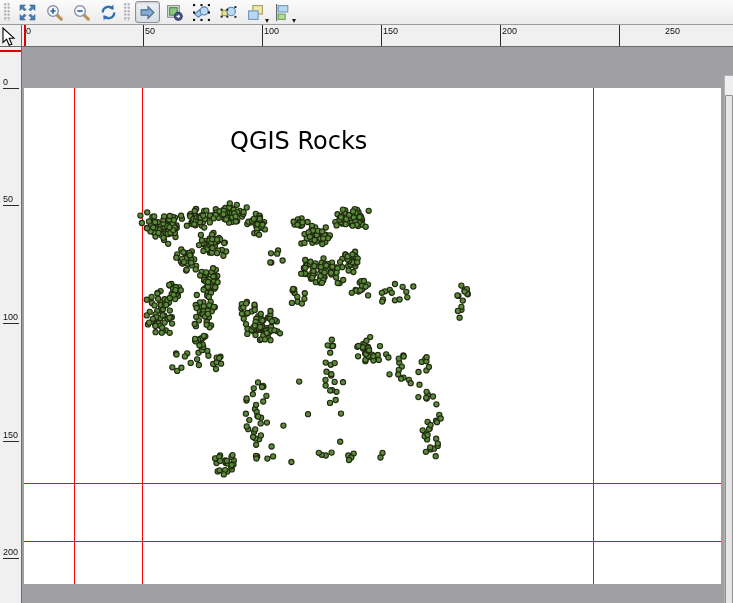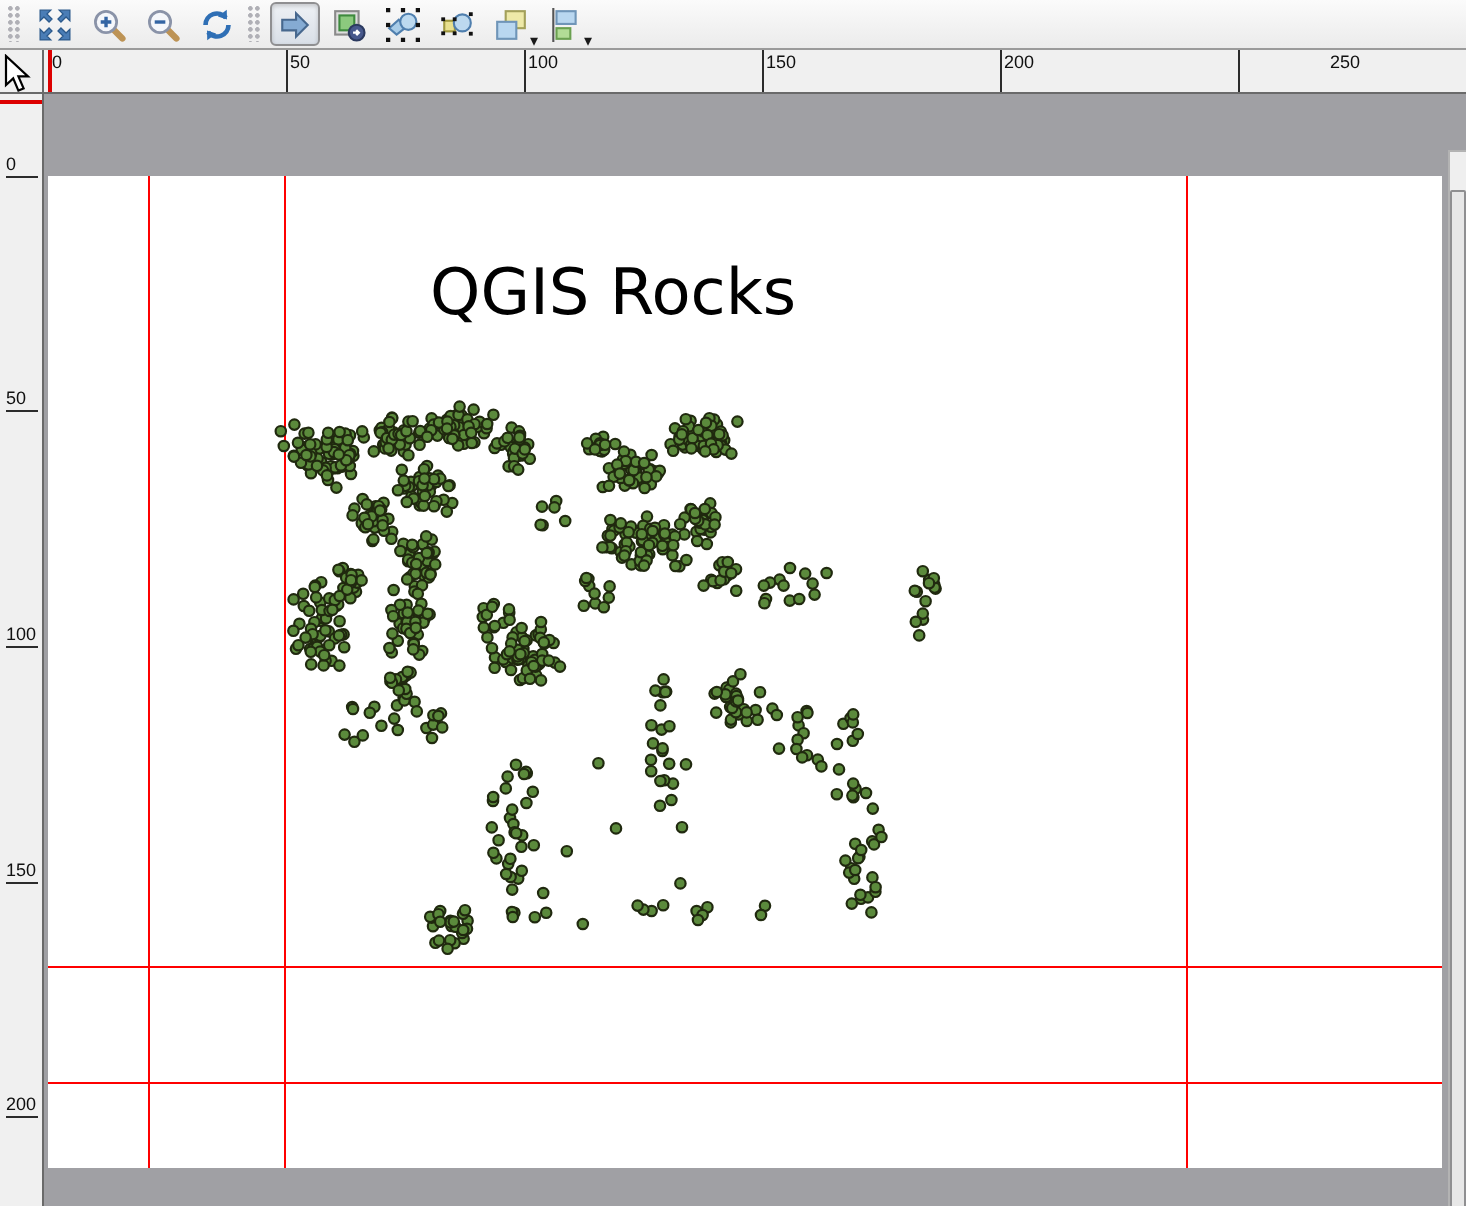--- a/index.html
+++ b/index.html
@@ -1114,21 +1114,21 @@
           <circle cx="277.2" cy="334.6" r="2.6" fill="#5b8a3c" stroke="#20290f" stroke-width="1.1"></circle>
           <circle cx="261.4" cy="378.6" r="2.6" fill="#5b8a3c" stroke="#20290f" stroke-width="1.1"></circle>
           <circle cx="319.0" cy="366.6" r="2.6" fill="#5b8a3c" stroke="#20290f" stroke-width="1.1"></circle>
           <circle cx="249.3" cy="215.6" r="2.6" fill="#5b8a3c" stroke="#20290f" stroke-width="1.1"></circle>
           <circle cx="256.1" cy="203.5" r="2.6" fill="#5b8a3c" stroke="#20290f" stroke-width="1.1"></circle>
           <circle cx="248.3" cy="215.4" r="2.6" fill="#5b8a3c" stroke="#20290f" stroke-width="1.1"></circle>
           <circle cx="249.0" cy="206.3" r="2.6" fill="#5b8a3c" stroke="#20290f" stroke-width="1.1"></circle>
           <circle cx="260.6" cy="213.5" r="2.6" fill="#5b8a3c" stroke="#20290f" stroke-width="1.1"></circle>
           <circle cx="255.2" cy="206.7" r="2.6" fill="#5b8a3c" stroke="#20290f" stroke-width="1.1"></circle>
         </svg>
-      <div id="map-title" style="left: 193px; top: 80px; font-size: 32px; color: rgb(0, 0, 0);">QGIS Rocks</div>
+      <div id="map-title" style="left: 208px; top: 80px; font-size: 24px; color: rgb(0, 0, 0);">QGIS Rocks</div>
     </div>
     <div id="vruler">
         <div class="vtick" style="top: 41px;"></div>
         <div class="vlab" style="top: 30px;">0</div>
         <div class="vtick" style="top: 158px;"></div>
         <div class="vlab" style="top: 147px;">50</div>
         <div class="vtick" style="top: 276px;"></div>
         <div class="vlab" style="top: 265px;">100</div>
         <div class="vtick" style="top: 394px;"></div>
         <div class="vlab" style="top: 383px;">150</div>

